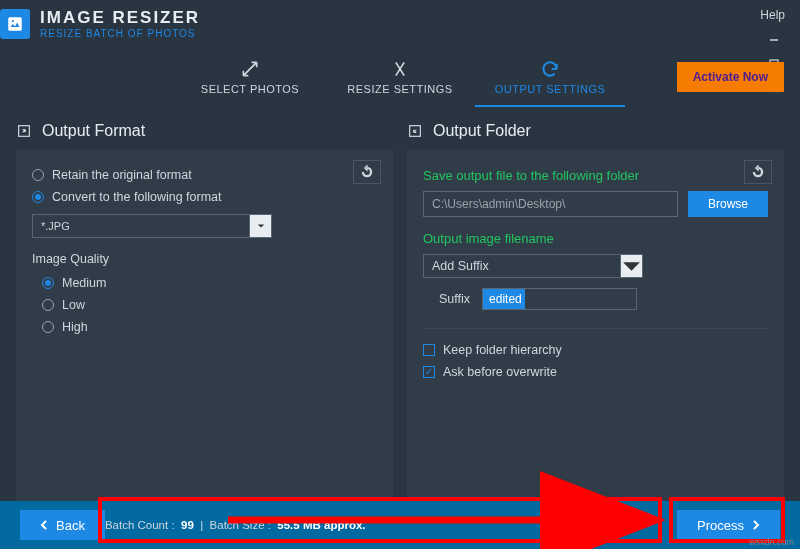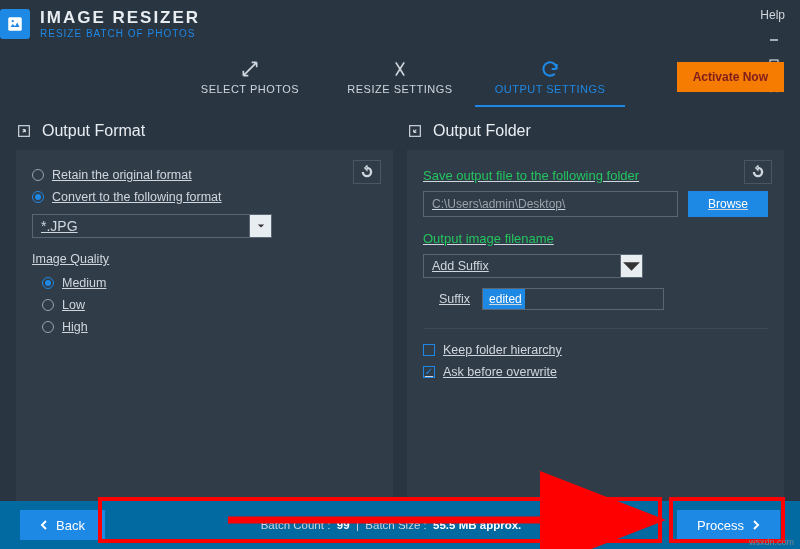--- a/index.html
+++ b/index.html
@@ -19,66 +19,66 @@
   .titlebar .wc svg { width: 10px; height: 10px; }
 
   
   .tabs-row { height: 62px; display: flex; align-items: center; padding: 0 16px; position: relative; }
   .tabs { display: flex; gap: 0; margin: 0 auto; }
   .tab { width: 150px; display: flex; flex-direction: column; align-items: center; gap: 4px; padding: 8px 0 10px; color: #cfd6dd; cursor: pointer; border-bottom: 2px solid transparent; }
   .tab.active { color: #1e88e5; border-bottom: 2px solid #1e88e5; }
   .tab .icon { height: 20px; display: flex; align-items: center; justify-content: center; }
   .tab .icon svg { width: 20px; height: 20px; }
   .tab .label { font-size: 11px; font-weight: 400; letter-spacing: 0.5px; }
-  .activate { position: absolute; right: 16px; top: 14px; background: #f57c00; color: #7f1d1d; font-size: 12px; font-weight: 600; padding: 8px 16px; border: none; cursor: pointer; }
+  .activate { position: absolute; right: 16px; top: 14px; background: #f57c00; color: #4c1d95; font-size: 12px; font-weight: 600; padding: 8px 16px; border: none; cursor: pointer; }
 
   
   .main { display: flex; gap: 14px; padding: 12px 16px 0 16px; height: 392px; }
   .panel { flex: 1; display: flex; flex-direction: column; }
   .panel-head { display: flex; align-items: center; gap: 10px; font-size: 16px; font-weight: 400; color: #e8edf2; padding-bottom: 10px; }
   .panel-head svg { width: 16px; height: 16px; }
-  .panel-body { background: #313c49; padding: 14px 16px; position: relative; flex: 1; text-decoration: underline; }
+  .panel-body { background: #313c49; padding: 14px 16px; position: relative; flex: 1; }
   .reset-btn { position: absolute; top: 10px; right: 12px; width: 28px; height: 24px; border: 1px solid #4a5663; background: #313c49; display: flex; align-items: center; justify-content: center; cursor: pointer; }
   .reset-btn svg { width: 14px; height: 14px; color: #cfd6dd; }
 
   .radio-row { display: flex; align-items: center; gap: 8px; font-size: 12.5px; padding: 4px 0; cursor: pointer; }
   .radio-circle { width: 12px; height: 12px; border: 1.5px solid #9aa3ac; border-radius: 50%; display: flex; align-items: center; justify-content: center; flex-shrink: 0; }
   .radio-row.selected .radio-circle { border-color: #1e88e5; }
   .radio-row.selected .radio-circle::after { content: ""; width: 6px; height: 6px; background: #1e88e5; border-radius: 50%; }
 
   .select-box { display: flex; margin: 6px 0 14px; height: 24px; width: 240px; }
-  .select-box .value { flex: 1; border: 1px solid #5a6673; padding: 0 8px; font-size: 14px; display: flex; align-items: center; color: #cfd6dd; }
+  .select-box .value { flex: 1; border: 1px solid #5a6673; padding: 0 8px; font-size: 11px; display: flex; align-items: center; color: #cfd6dd; }
   .select-box .caret { width: 22px; border: 1px solid #5a6673; border-left: none; background: #e8edf2; display: flex; align-items: center; justify-content: center; cursor: pointer; }
   .select-box .caret svg { width: 8px; height: 8px; color: #333; }
 
   .sub-label { font-size: 12.5px; color: #cfd6dd; margin-bottom: 6px; }
   .quality { padding-left: 10px; }
 
   
   .rlabel { font-size: 13px; color: #22c55e; margin: 4px 0 8px; }
   .path-input { display: flex; margin-bottom: 14px; gap: 10px; }
   .path-input input { flex: 1; height: 26px; background: #313c49; border: 1px solid #5a6673; padding: 0 8px; font-size: 12px; color: #9aa3ac; }
   .browse { width: 80px; height: 26px; background: #1e88e5; color: #fff; border: none; font-size: 12px; cursor: pointer; }
   .filename-select { width: 220px; display: flex; height: 24px; margin-bottom: 10px; }
   .filename-select .value { flex: 1; border: 1px solid #5a6673; padding: 0 8px; font-size: 12.5px; display: flex; align-items: center; }
   .filename-select .caret { width: 22px; border: 1px solid #5a6673; border-left: none; background: #e8edf2; display: flex; align-items: center; justify-content: center; cursor: pointer; }
   .suffix-row { display: flex; align-items: center; gap: 12px; padding-left: 16px; margin-bottom: 18px; }
-  .suffix-row input { width: 182px; height: 22px; background: #313c49; border: 1px solid #5a6673; padding: 0 6px; font-size: 12px; color: #fff; }
+  .suffix-row input { width: 155px; height: 22px; background: #313c49; border: 1px solid #5a6673; padding: 0 6px; font-size: 12px; color: #fff; }
   .suffix-row input.selected-text { background: linear-gradient(#1e88e5,#1e88e5); background-repeat: no-repeat; background-size: 42px 100%; }
   .divider { border-top: 1px solid #3d4854; margin: 6px 0 10px; }
   .check-row { display: flex; align-items: center; gap: 8px; font-size: 12.5px; padding: 4px 0; cursor: pointer; }
   .check-box { width: 12px; height: 12px; border: 1.5px solid #1e88e5; display: flex; align-items: center; justify-content: center; flex-shrink: 0; }
   .check-row.checked .check-box::after { content: "✓"; font-size: 10px; color: #1e88e5; line-height: 1; }
 
   
   .footer { position: absolute; left: 0; right: 0; bottom: 0; height: 48px; background: #0369a1; display: flex; align-items: center; padding: 0 20px; }
   .btn { height: 30px; padding: 0 20px; background: #1e88e5; color: #fff; border: none; font-size: 13px; display: flex; align-items: center; gap: 8px; cursor: pointer; }
   .btn.back { }
   .btn.process { margin-left: auto; }
-  .footer .stats { flex: 1; text-align: center; font-size: 11.5px; color: #cfd6dd; }
+  .footer .stats { flex: 1; text-align: left; font-size: 11.5px; color: #cfd6dd; }
   .footer .stats b { color: #fff; font-weight: 600; }
 
   
   .annot { position: absolute; inset: 0; pointer-events: none; }
 
   .watermark { position: absolute; right: 6px; bottom: 2px; font-size: 9px; color: #7a8591; }
 </style>
 </head>
 <body>
 

